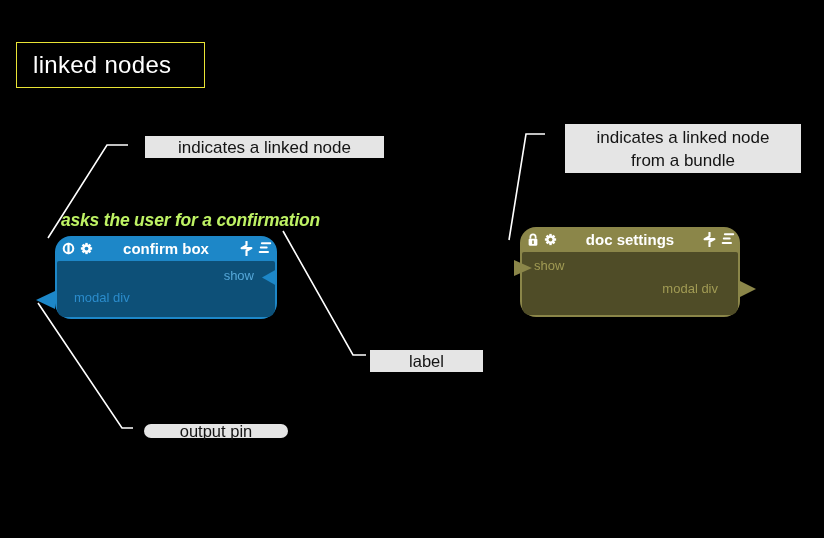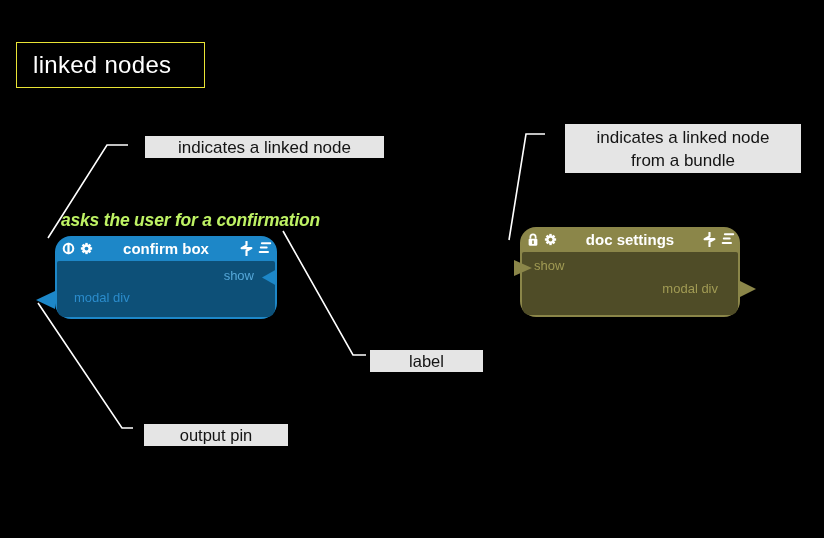--- a/index.html
+++ b/index.html
@@ -11,21 +11,21 @@
   .heading-box{left:16px;top:42px;width:189px;height:46px;
     border:1.5px solid #e9e435;display:flex;align-items:center;box-sizing:border-box;}
   .heading-box span{color:#fff;font-size:24px;font-weight:500;padding-left:16px;letter-spacing:.3px;}
 
   
   .callout{background:#e5e5e5;color:#141414;display:flex;align-items:center;justify-content:center;
     text-align:center;font-size:17px;line-height:23px;white-space:pre-line;box-sizing:border-box;}
   .co-linked{left:145px;top:136px;width:239px;height:22px;}
   .co-bundle{left:565px;top:124px;width:236px;height:49px;}
   .co-label{left:370px;top:350px;width:113px;height:22px;font-size:16.5px;}
-  .co-output{left:144px;top:424px;width:144px;height:22px;font-size:16.5px;}
+  .co-output{left:144px;top:424px;width:144px;height:14px;font-size:16.5px;border-radius:8px;}
 
   
   .node-desc{left:33px;top:210px;color:#bef264;font-size:17.5px;font-style:italic;font-weight:700;
     letter-spacing:-0.2px;margin-left:28px;}
 
   
   svg.lines{left:0;top:0;pointer-events:none;}
 
   
   .node{border-radius:16px;box-sizing:border-box;margin-left:20px;}

